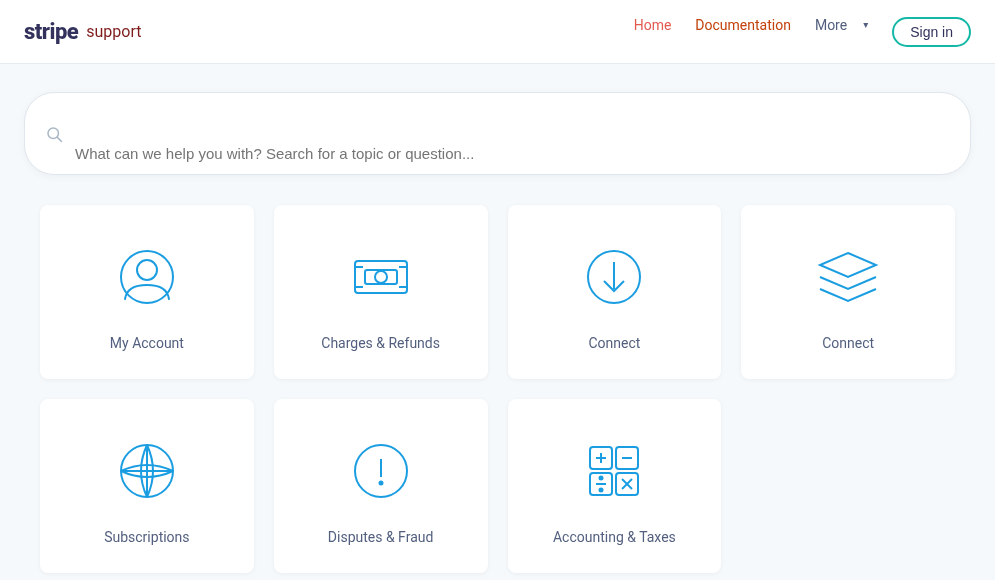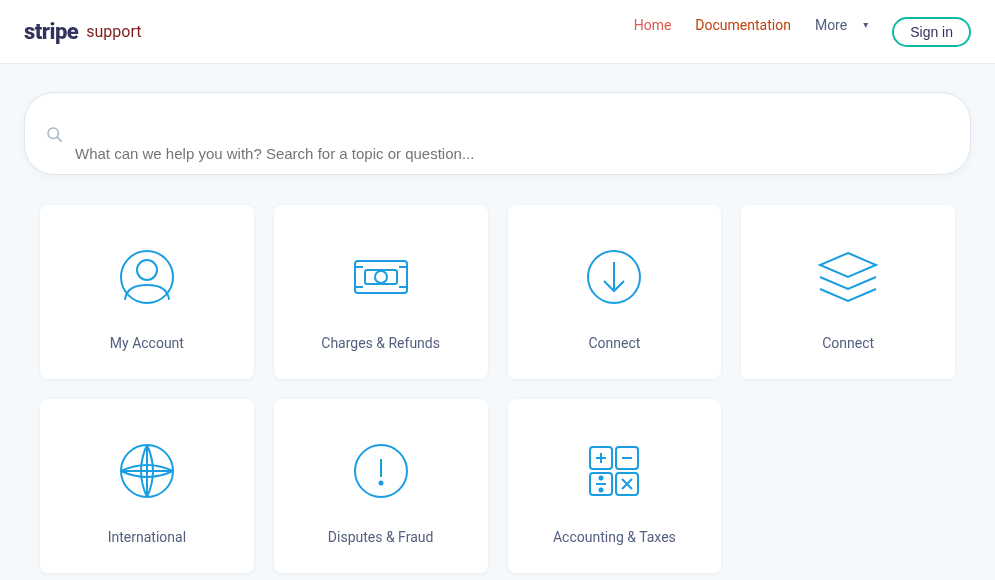--- a/index.html
+++ b/index.html
@@ -221,21 +221,21 @@
         <line x1="40" y1="14" x2="40" y2="66"></line>
 
         <line x1="14" y1="40" x2="66" y2="40"></line>
 
         <path d="M14,40 Q40,52 66,40"></path>
         <path d="M14,40 Q40,28 66,40"></path>
 
         <path d="M40,14 Q52,40 40,66"></path>
         <path d="M40,14 Q28,40 40,66"></path>
       </svg>
-      <span class="card-label">International</span>
+      <span class="card-label">Subscriptions</span>
     </div>
 
     <div class="card">
       <svg class="card-icon" viewBox="0 0 80 80" fill="none" stroke="#1a9de1" stroke-width="2">
         <circle cx="40" cy="40" r="26"></circle>
         <line x1="40" y1="28" x2="40" y2="46"></line>
         <circle cx="40" cy="52" r="1.5" fill="#1a9de1"></circle>
       </svg>
       <span class="card-label">Disputes &amp; Fraud</span>
     </div>

